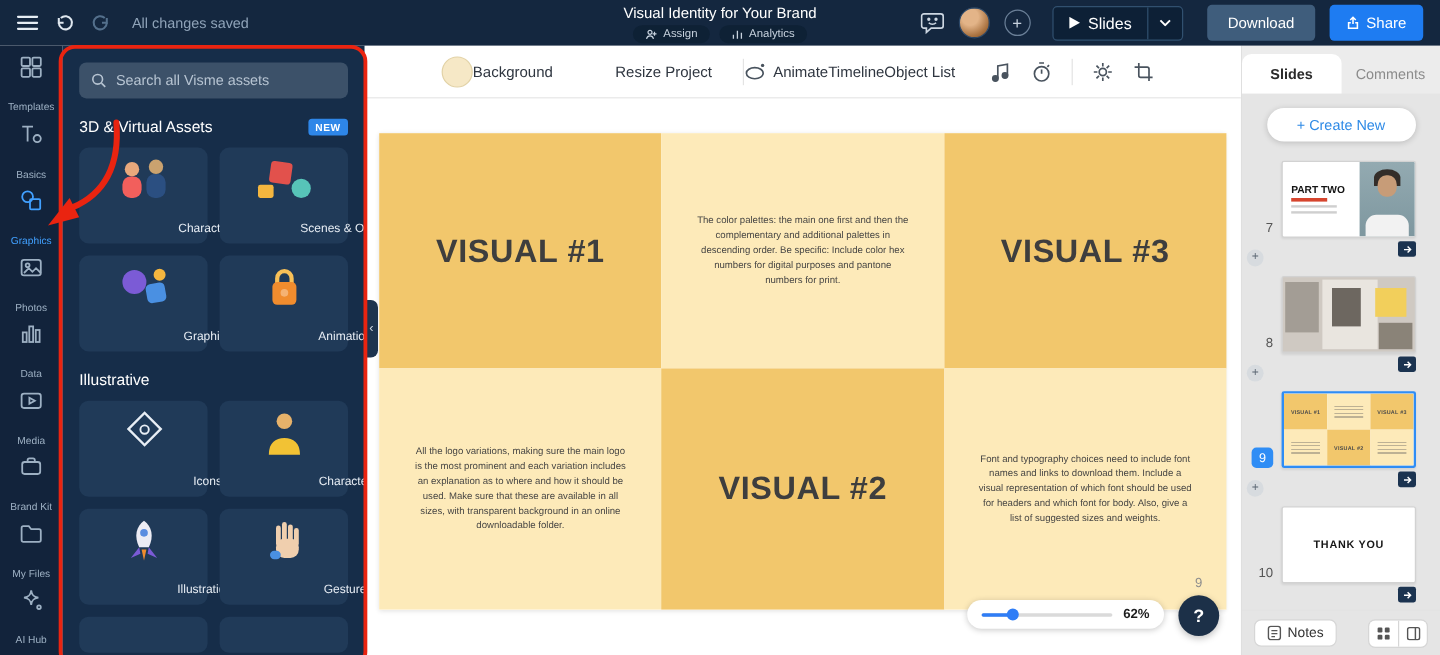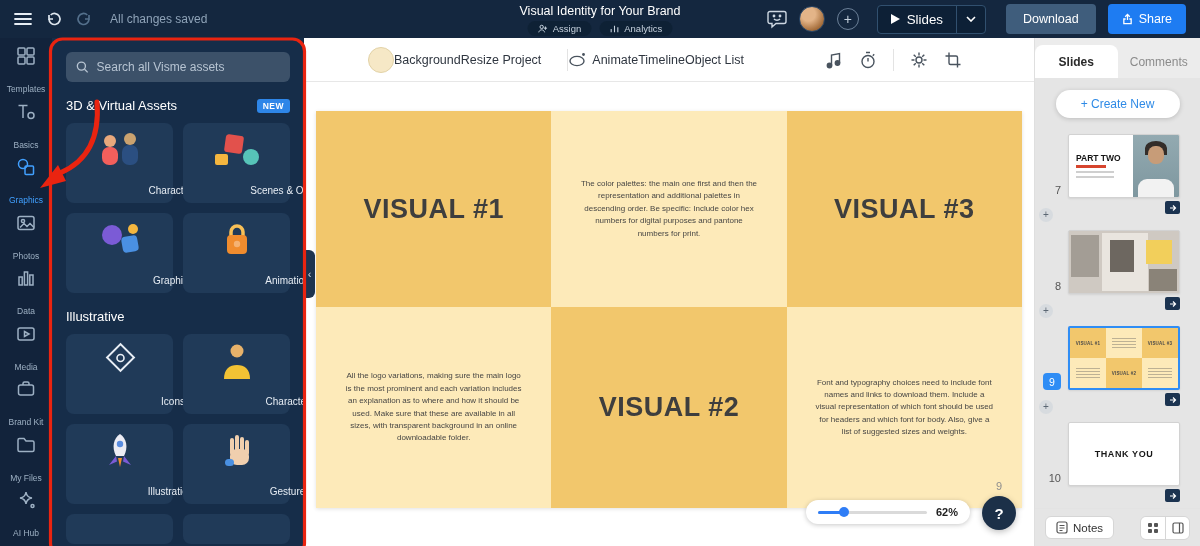--- a/index.html
+++ b/index.html
@@ -385,21 +385,21 @@
         <button class="asset-card partial"></button>
       </div>
     </aside>
 
     <main class="canvas-area">
       <button class="collapse-handle">‹</button>
 
       <div class="canvas-toolbar">
         <div class="swatch"></div>
         <button class="tool-label">Background</button>
-        <button class="tool-label" style="">Resize Project</button>
+        <button class="tool-label" style="margin-left:52px">Resize Project</button>
         <div class="v-div" style="margin-left:26px"></div>
         <button class="tool-group">
           <svg width="18" height="18" viewBox="0 0 18 18" fill="none" stroke="#49535e" stroke-width="1.4">
               <ellipse cx="9" cy="10" rx="7" ry="4.6"></ellipse>
               <circle cx="15.5" cy="3.5" r="1.4" fill="#49535e" stroke="none"></circle>
             </svg>
           <span>Animate</span>
         </button>
         <button class="tool-label">Timeline</button>
         <button class="tool-label">Object List</button>
@@ -429,21 +429,21 @@
                 <path d="M5 1.5V12a1.5 1.5 0 0 0 1.5 1.5H16.5"></path>
                 <path d="M1.5 5H12a1.5 1.5 0 0 1 1.5 1.5V16.5"></path>
               </svg>
           </button>
         </div>
       </div>
 
       <div class="canvas-viewport">
         <div class="slide">
           <div class="cell title">VISUAL #1</div>
-          <div class="cell text">The color palettes: the main one first and then the representation and additional palettes in descending order. Be specific: Include color hex numbers for digital purposes and pantone numbers for print.</div>
+          <div class="cell text">The color palettes: the main one first and then the complementary and additional palettes in descending order. Be specific: Include color hex numbers for digital purposes and pantone numbers for print.</div>
           <div class="cell title">VISUAL #3</div>
           <div class="cell text">All the logo variations, making sure the main logo is the most prominent and each variation includes an explanation as to where and how it should be used. Make sure that these are available in all sizes, with transparent background in an online downloadable folder.</div>
           <div class="cell title">VISUAL #2</div>
           <div class="cell text">Font and typography choices need to include font names and links to download them. Include a visual representation of which font should be used for headers and which font for body. Also, give a list of suggested sizes and weights.</div>
         </div>
 
         <span class="page-ind">9</span>
 
         <div class="zoom-pill">
           <div class="zoom-track">

